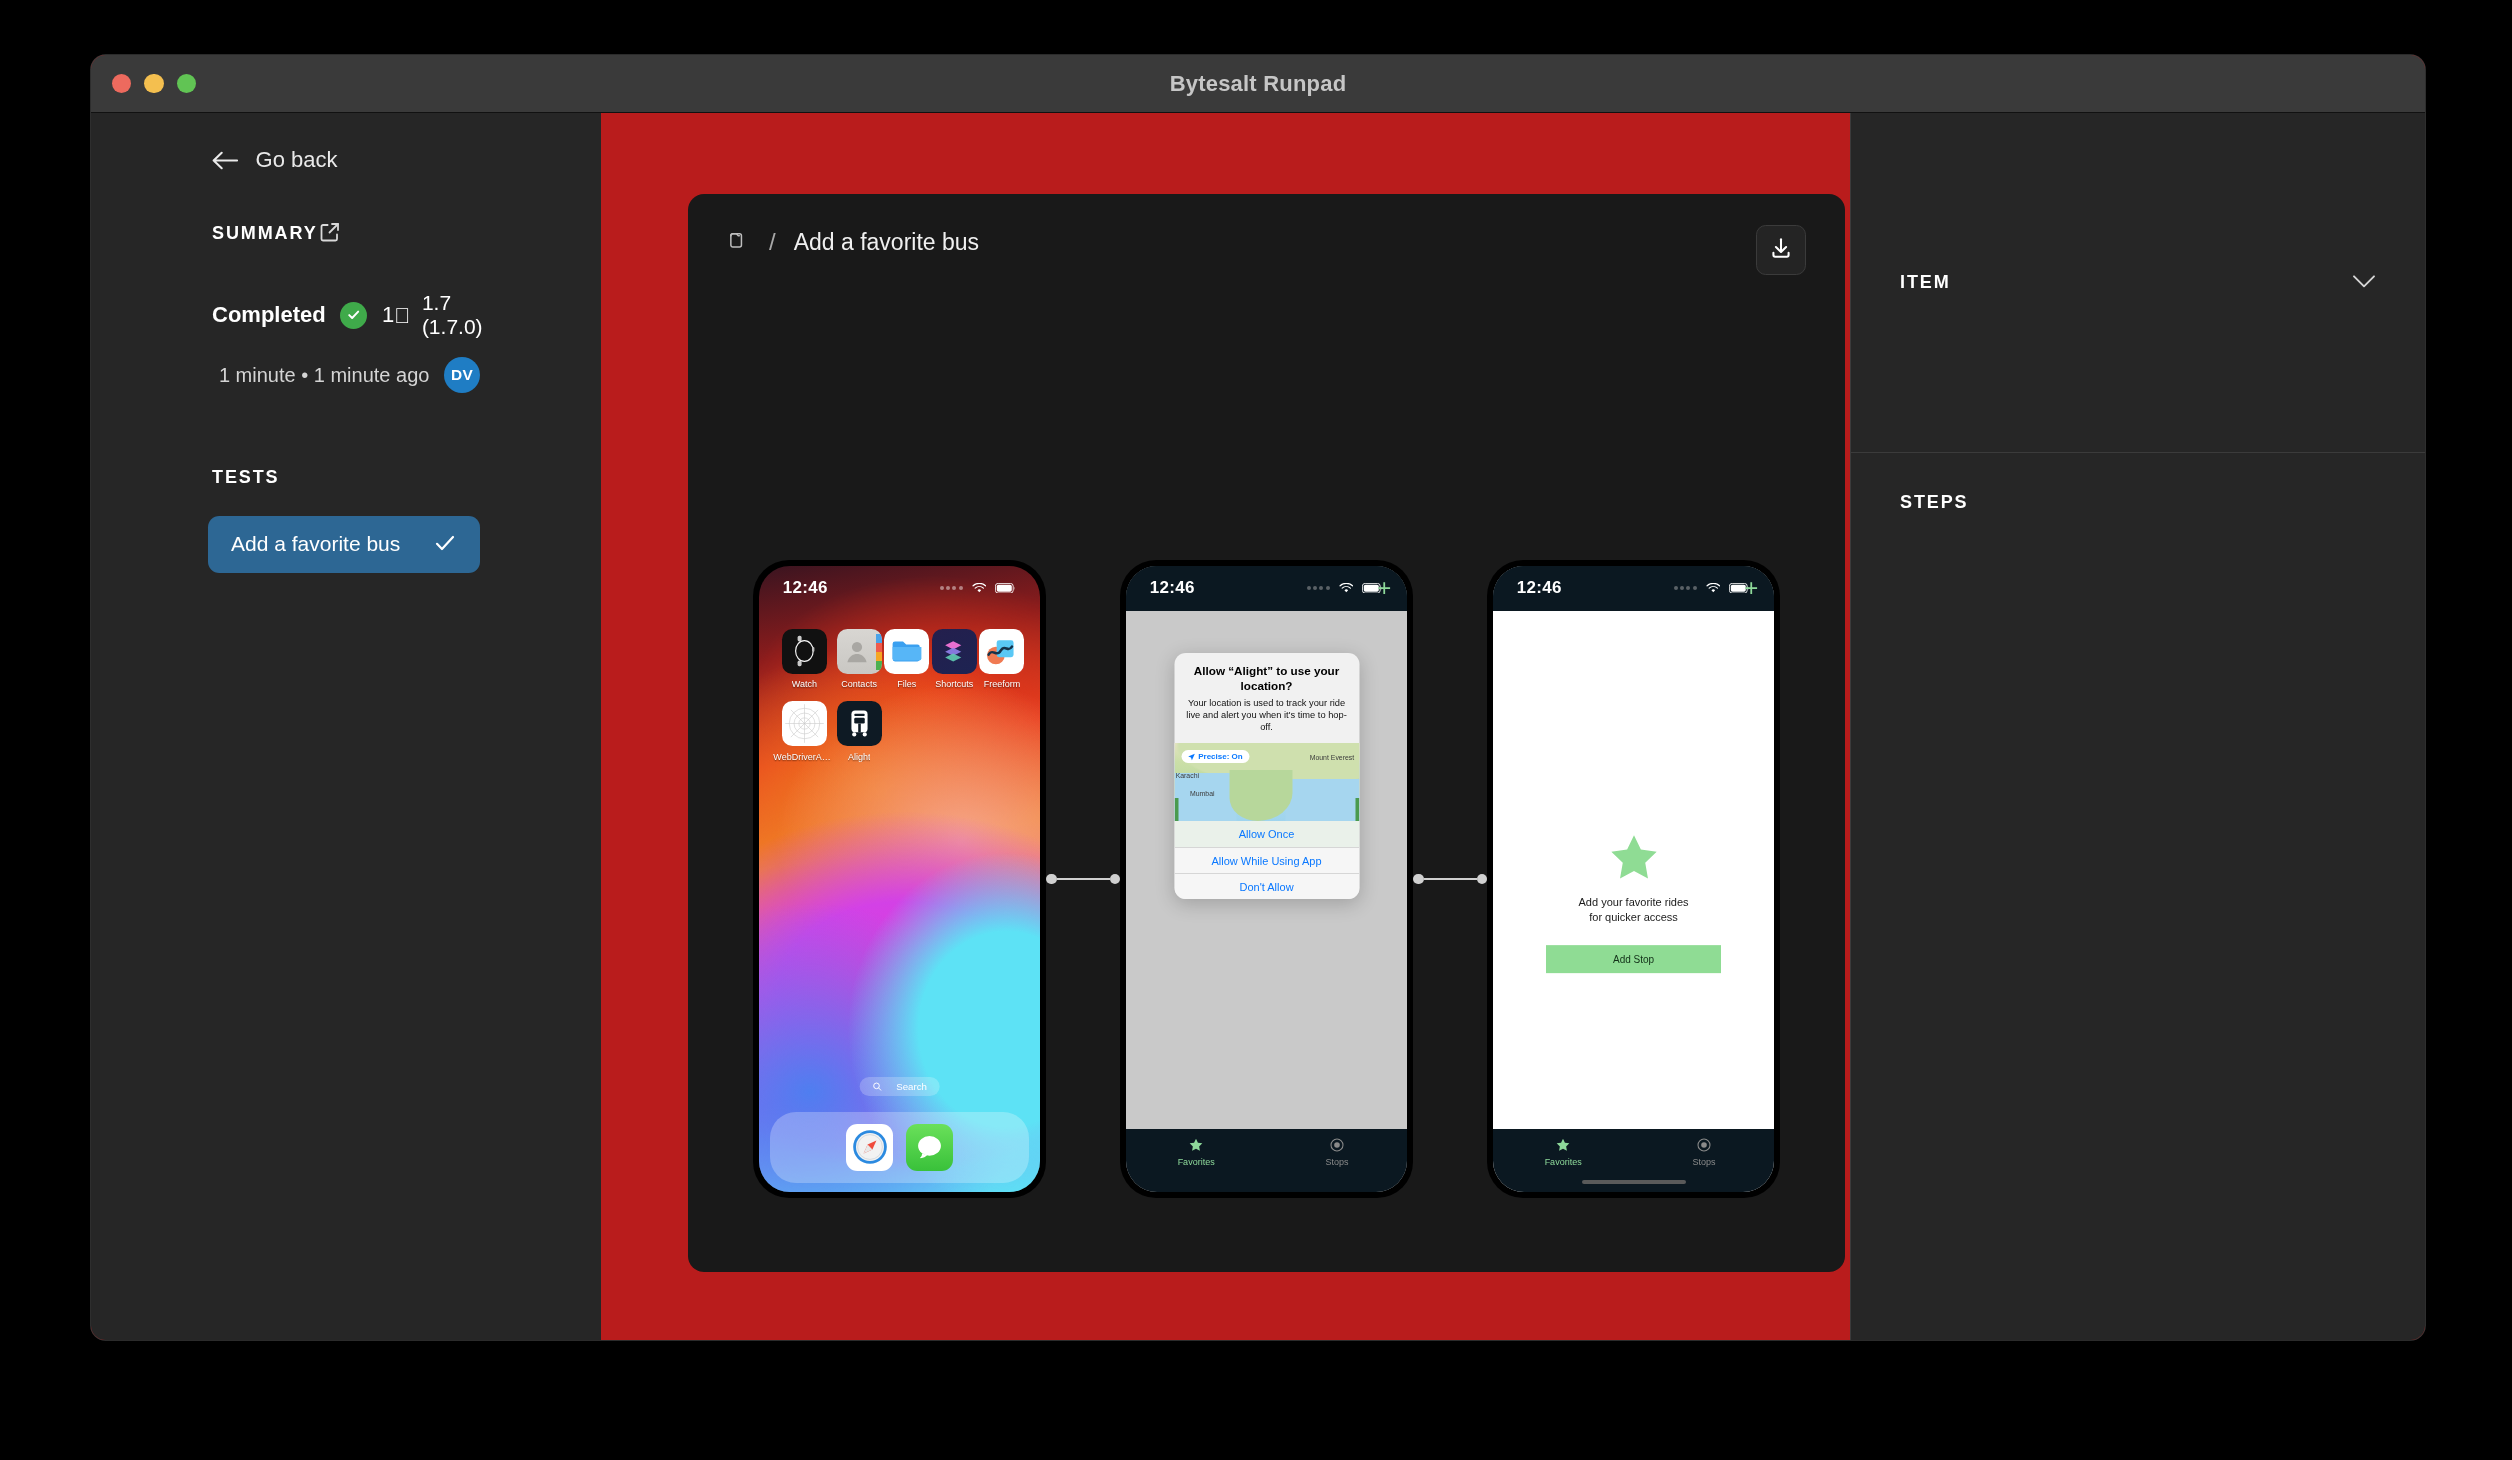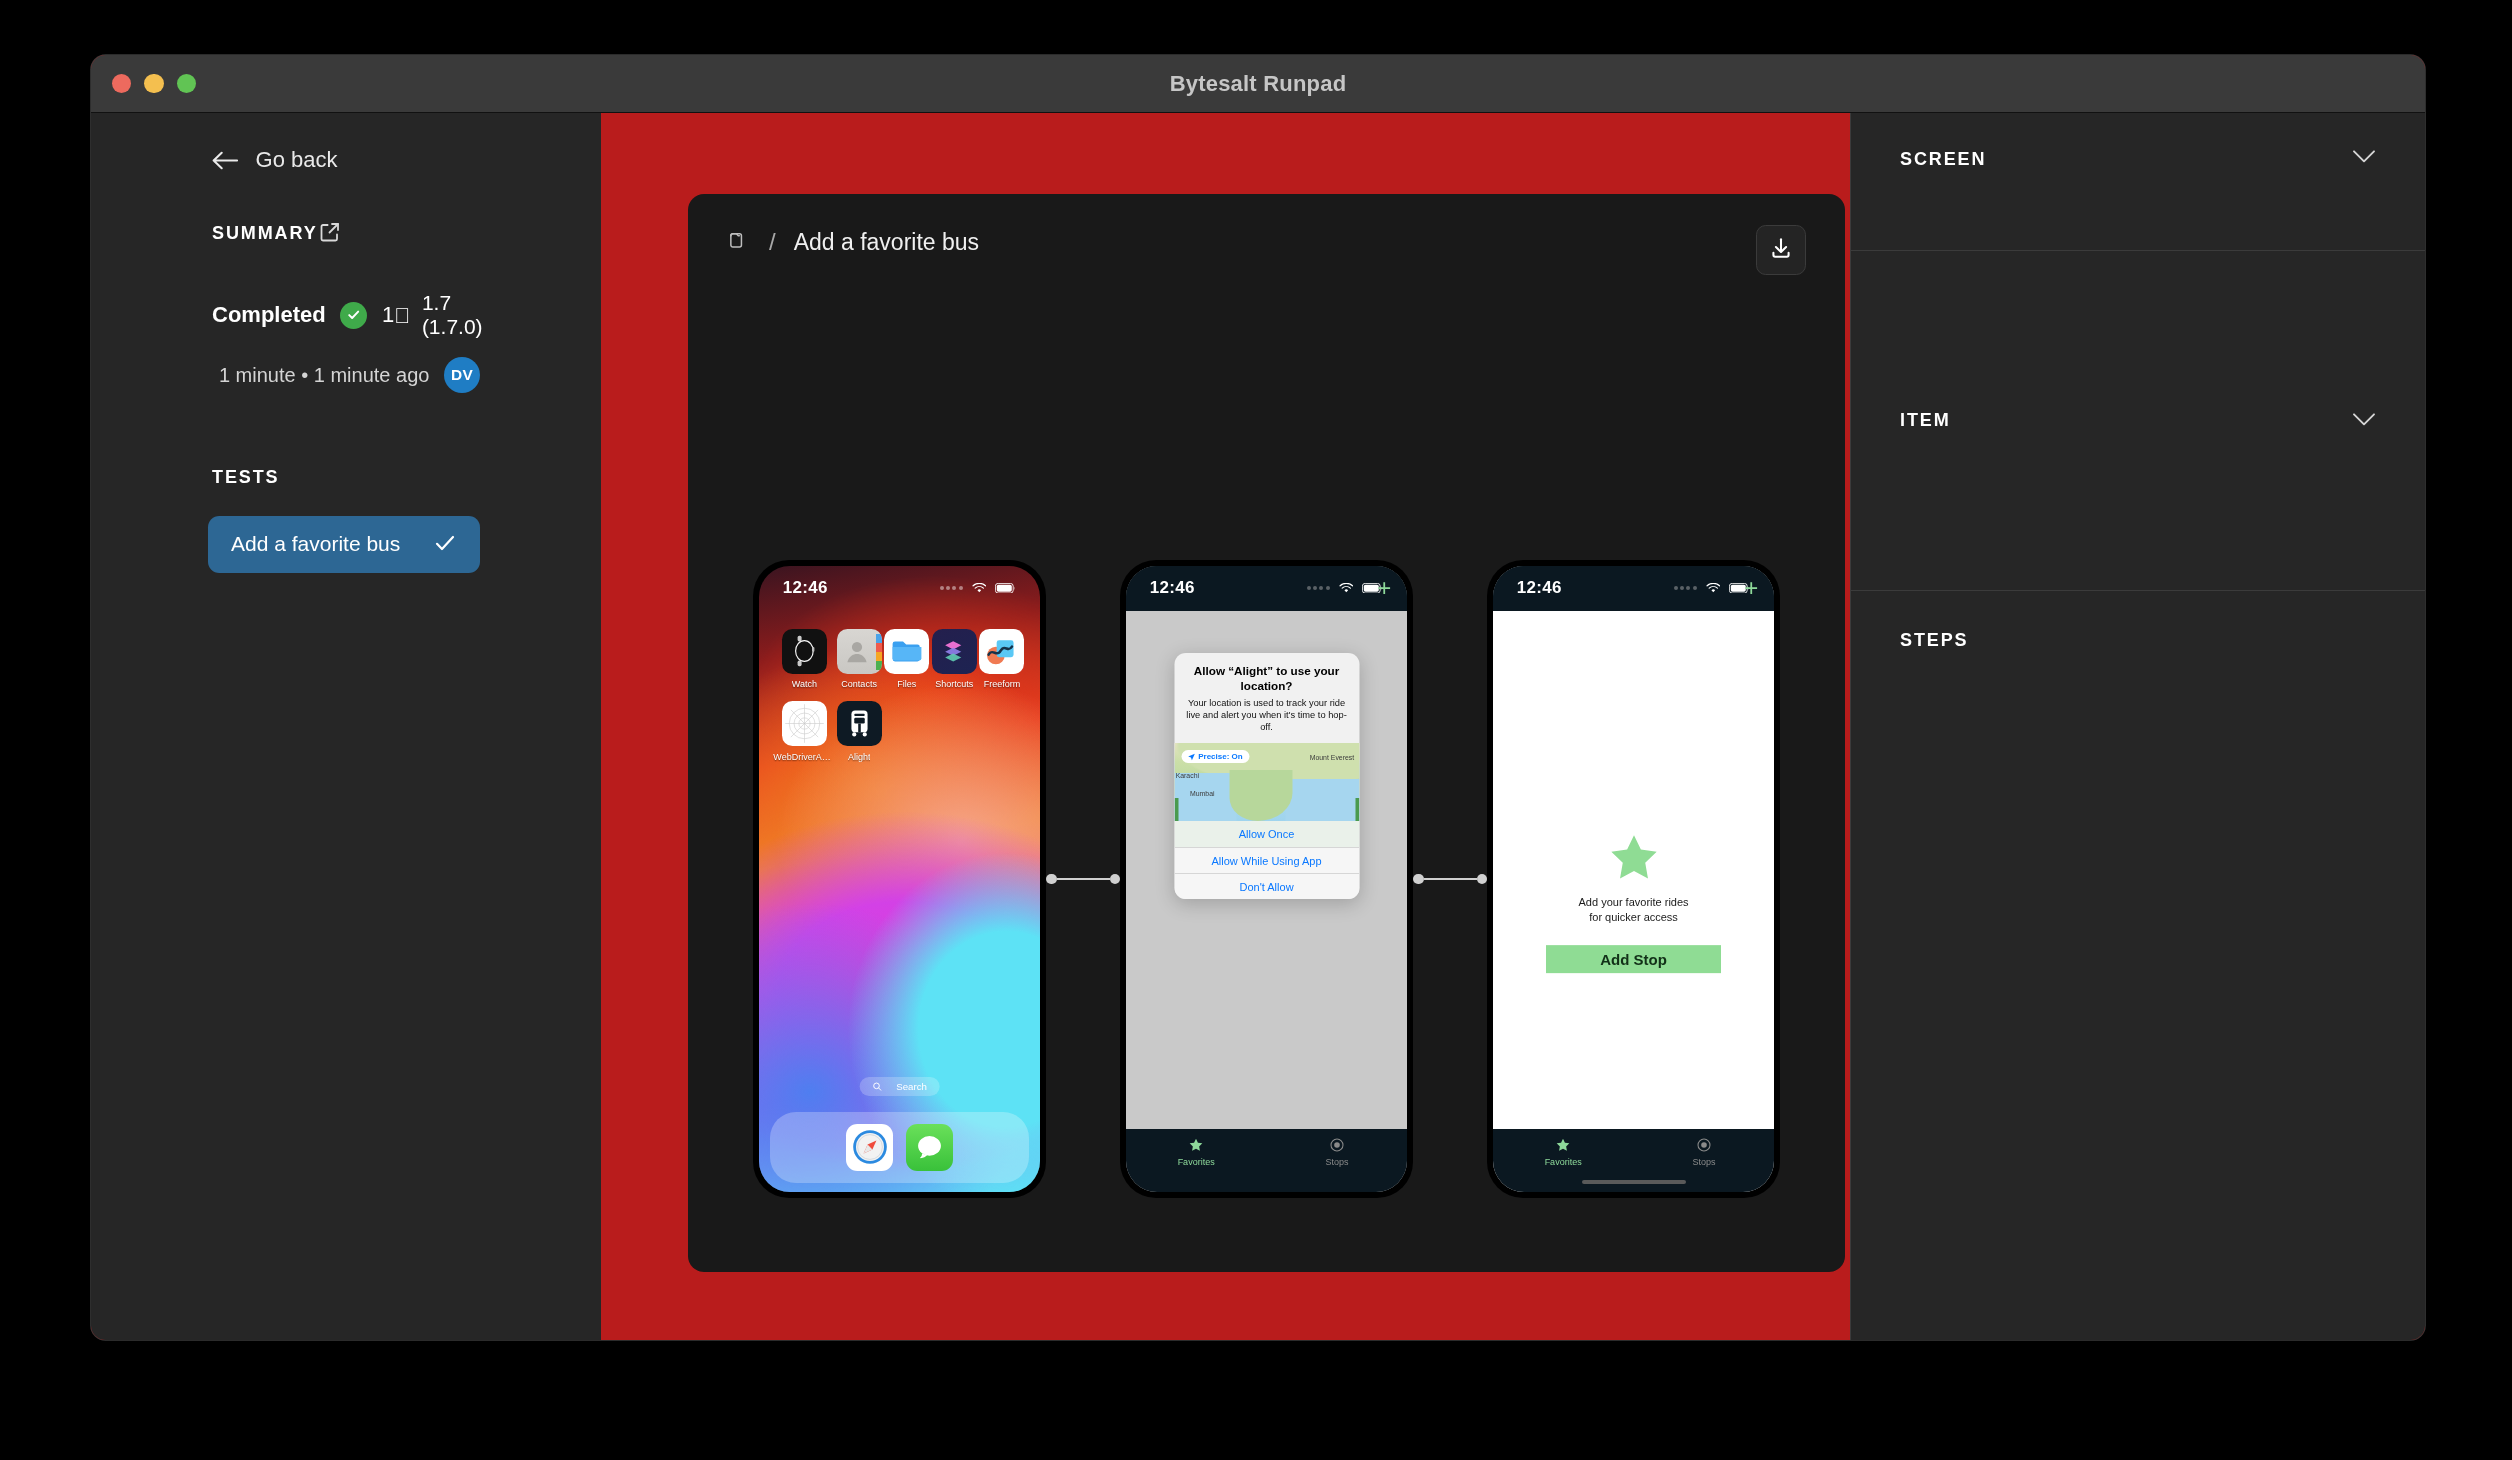--- a/index.html
+++ b/index.html
@@ -339,24 +339,23 @@
   .empty {
     position: absolute; left: 0; right: 0; top: 50%;
     transform: translateY(-44%);
     display: flex; flex-direction: column; align-items: center;
   }
   .empty-text { color: #1a1a1a; font-size: 11px; text-align: center; line-height: 1.35; margin-top: 9.7px; }
   .add-stop {
     margin-top: 21px;
     width: 175px; height: 27.5px;
     background: #8fdc94;
-    color: #123018; font-size: 15px;
+    color: #123018; font-size: 10px;
     display: flex; align-items: center; justify-content: center;
     cursor: pointer;
-    font-weight: bold;
   }
 
   
   .rightpanel {
     width: 575px; flex: 0 0 575px;
     background: #262626;
     border-left: 0.8px solid #3b3b3b;
     display: flex; flex-direction: column;
   }
   .rp-section {
@@ -770,28 +769,20 @@
                 <div class="home-ind"></div>
               </div>
             </div>
           </div>
 
         </div>
       </div>
     </div>
 
     <div class="rightpanel">
-      <div class="rp-section rp-screen">
-        <span class="rp-label">SCREEN</span>
-        <span class="chev">
-          <svg width="24" height="14.6" viewBox="0 0 24 14" fill="none">
-              <path d="M2 2l10 10L22 2" stroke="#d6d6d6" stroke-width="1.9" stroke-linecap="round" stroke-linejoin="round"></path>
-            </svg>
-        </span>
-      </div>
       <div class="rp-section rp-item">
         <span class="rp-label">ITEM</span>
         <span class="chev">
           <svg width="24" height="14.6" viewBox="0 0 24 14" fill="none">
               <path d="M2 2l10 10L22 2" stroke="#d6d6d6" stroke-width="1.9" stroke-linecap="round" stroke-linejoin="round"></path>
             </svg>
         </span>
       </div>
       <div class="rp-section rp-steps">
         <span class="rp-label">STEPS</span>

